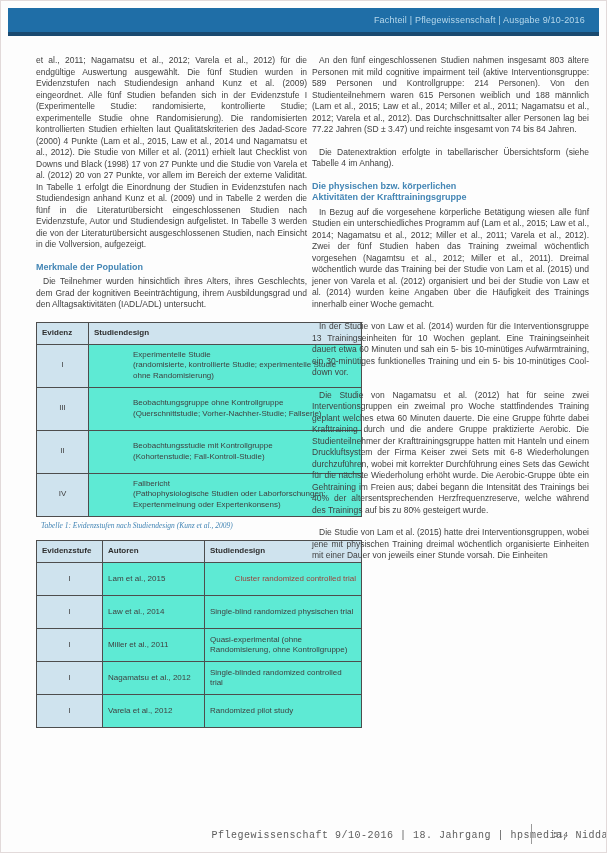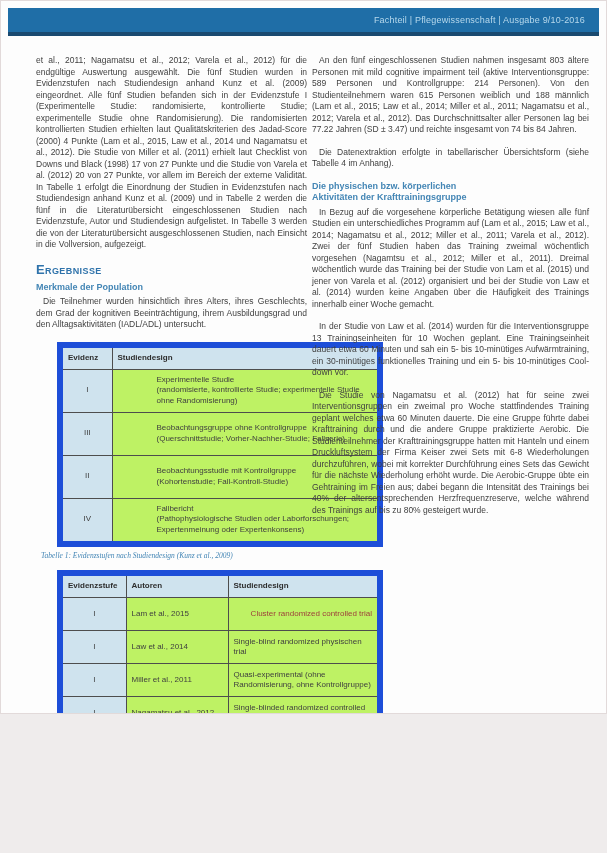--- a/index.html
+++ b/index.html
@@ -1,17 +1,17 @@
 <!DOCTYPE html>
 <html lang="de"><head>
 <meta charset="utf-8">
 <style>
   html,body { margin:0; padding:0; background:#efecec; }
   #page {
-    position:relative; width:607px; height:714px; background:#fdfdfd;
+    position:relative; width:607px; height:853px; background:#fdfdfd;
     font-family:"Liberation Sans", sans-serif; color:#3f3f3f; overflow:hidden;
     border:1px solid #e2dada; box-sizing:border-box;
   }
   
   .header-bar {
     position:absolute; top:7px; left:7px; width:591px; height:24px;
     background:#1f6ea7; border-bottom:4px solid #1a4a70;
   }
   .header-bar span {
     display:block; text-align:right; padding-right:14px;
@@ -29,22 +29,22 @@
   .section-heading {
     margin:4px 0 5px 0; font-size:13px; font-weight:600; color:#2f73ab;
     font-variant:small-caps; letter-spacing:0.4px;
   }
   .sub-heading {
     margin:0 0 3px 0; font-size:9px; font-weight:600; color:#4486b5;
     line-height:11.5px; white-space:pre-line;
   }
   
   .data-table {
-    border-collapse:collapse; table-layout:fixed; background:#bef264;
-    margin:10px 0 4px 21px; width:326px; border:6px solid #1d4ed8;
+    border-collapse:collapse; table-layout:fixed; background:#5eead4;
+    margin:10px 0 4px 0; width:326px; border:1px solid #1d4ed8;
   }
   .data-table th, .data-table td {
     border:1px solid #4d4d4d; font-size:8px; line-height:10.5px;
     padding:4px 5px; vertical-align:middle; color:#3f3f3f;
   }
   .data-table th {
     background:#cfe3ee; text-align:left; font-weight:700; color:#2e2e2e; height:13px;
   }
   .data-table td.c1 { background:#cfe3ee; text-align:center; }
   .t1 col.w1 { width:52px; }
@@ -73,21 +73,20 @@
 
 <div id="page">
 
   <div class="header-bar">
     <span>Fachteil | Pflegewissenschaft |  Ausgabe 9/10-2016</span>
   </div>
 
   <div class="col-left">
     <p class="body-text">et al., 2011; Nagamatsu et al., 2012; Varela et al., 2012) für die endgültige Auswertung ausgewählt. Die fünf Studien wurden in Evidenzstufen nach Studiendesign anhand Kunz et al. (2009) eingeordnet. Alle fünf Studien befanden sich in der Evidenzstufe I (Experimentelle Studie: randomisierte, kontrollierte Studie; experimentelle Studie ohne Randomisierung). Die randomisierten kontrollierten Studien erhielten laut Qualitätskriterien des Jadad-Score (2000) 4 Punkte (Lam et al., 2015, Law et al., 2014 und Nagamatsu et al., 2012). Die Studie von Miller et al. (2011) erhielt laut Checklist von Downs und Black (1998) 17 von 27 Punkte und die Studie von Varela et al. (2012) 20 von 27 Punkte, vor allem im Bereich der externe Validität. In Tabelle 1 erfolgt die Einordnung der Studien in Evidenzstufen nach Studiendesign anhand Kunz et al. (2009) und in Tabelle 2 werden die fünf in die Literaturübersicht eingeschlossenen Studien nach Evidenzstufe, Autor und Studiendesign aufgelistet. In Tabelle 3 werden die von der Literaturübersicht ausgeschlossenen Studien, nach Einsicht in die Vollversion, aufgezeigt.</p>
 
-    <h2 class="section-heading">Ergebnisse</h2>
     <h3 class="sub-heading">Merkmale der Population</h3>
     <p class="body-text ind">Die Teilnehmer wurden hinsichtlich ihres Alters, ihres Geschlechts, dem Grad der kognitiven Beeinträchtigung, ihrem Ausbildungsgrad und den Alltagsaktivitäten (IADL/ADL) untersucht.</p>
 
     <table class="data-table t1">
       <colgroup>
           <col class="w1">
           <col>
         </colgroup>
       <thead>
         <tr>
@@ -164,19 +163,20 @@
   </div>
 
   <div class="col-right">
     <p class="body-text ind">An den fünf eingeschlossenen Studien nahmen insgesamt 803 ältere Personen mit mild cognitive impairment teil (aktive Interventionsgruppe: 589 Personen und Kontrollgruppe: 214 Personen). Von den Studienteilnehmern waren 615 Personen weiblich und 188 männlich (Lam et al., 2015; Law et al., 2014; Miller et al., 2011; Nagamatsu et al., 2012; Varela et al., 2012). Das Durchschnittsalter aller Personen lag bei 77.22 Jahren (SD ± 3.47) und reichte insgesamt von 74 bis 84 Jahren.</p>
     <p class="body-text ind">Die Datenextraktion erfolgte in tabellarischer Übersichtsform (siehe Tabelle 4 im Anhang).</p>
     <h3 class="sub-heading">Die physischen bzw. körperlichen
 Aktivitäten der Krafttrainingsgruppe</h3>
     <p class="body-text ind">In Bezug auf die vorgesehene körperliche Betätigung wiesen alle fünf Studien ein unterschiedliches Programm auf (Lam et al., 2015; Law et al., 2014; Nagamatsu et al., 2012; Miller et al., 2011; Varela et al., 2012). Zwei der fünf Studien haben das Training zweimal wöchentlich vorgesehen (Nagamtsu et al., 2012; Miller et al., 2011). Dreimal wöchentlich wurde das Training bei der Studie von Lam et al. (2015) und jener von Varela et al. (2012) organisiert und bei der Studie von Law et al. (2014) wurden keine Angaben über die Häufigkeit des Trainings innerhalb einer Woche gemacht.</p>
     <p class="body-text ind indented">In der Studie von Law et al. (2014) wurden für die Interventionsgruppe 13 Trainingseinheiten für 10 Wochen geplant. Eine Trainingseinheit dauert etwa 60 Minuten und sah ein 5- bis 10-minütiges Aufwärmtraining, ein 30-minütiges funktionelles Training und ein 5- bis 10-minütiges Cool-down vor.</p>
     <p class="body-text ind indented">Die Studie von Nagamatsu et al. (2012) hat für seine zwei Interventionsgruppen ein zweimal pro Woche stattfindendes Training geplant welches etwa 60 Minuten dauerte. Die eine Gruppe führte dabei Krafttraining durch und die andere Gruppe praktizierte Aerobic. Die Studienteilnehmer der Krafttrainingsgruppe hatten mit Hanteln und einem Druckluftsystem der Firma Keiser zwei Sets mit 6-8 Wiederholungen durchzuführen, wobei mit korrekter Durchführung eines Sets das Gewicht für die nächste Wiederholung erhöht wurde. Die Aerobic-Gruppe übte ein Gehtraining im Freien aus; dabei begann die Intensität des Trainings bei 40% der altersentsprechenden Herzfrequenzreserve, welche während des Trainings auf bis zu 80% gesteigert wurde.</p>
+    <p class="body-text ind indented">Die Studie von Lam et al. (2015) hatte drei Interventionsgruppen, wobei jene mit physischen Training dreimal wöchentlich organisierte Einheiten mit einer Dauer von jeweils einer Stunde vorsah. Die Einheiten</p>
   </div>
 
   <div class="footer-line">Pflegewissenschaft 9/10-2016 | 18. Jahrgang | hpsmedia, Nidda</div>
   <div class="footer-rule"></div>
   <div class="page-num">514</div>
 
 </div>
 
 </body></html>

